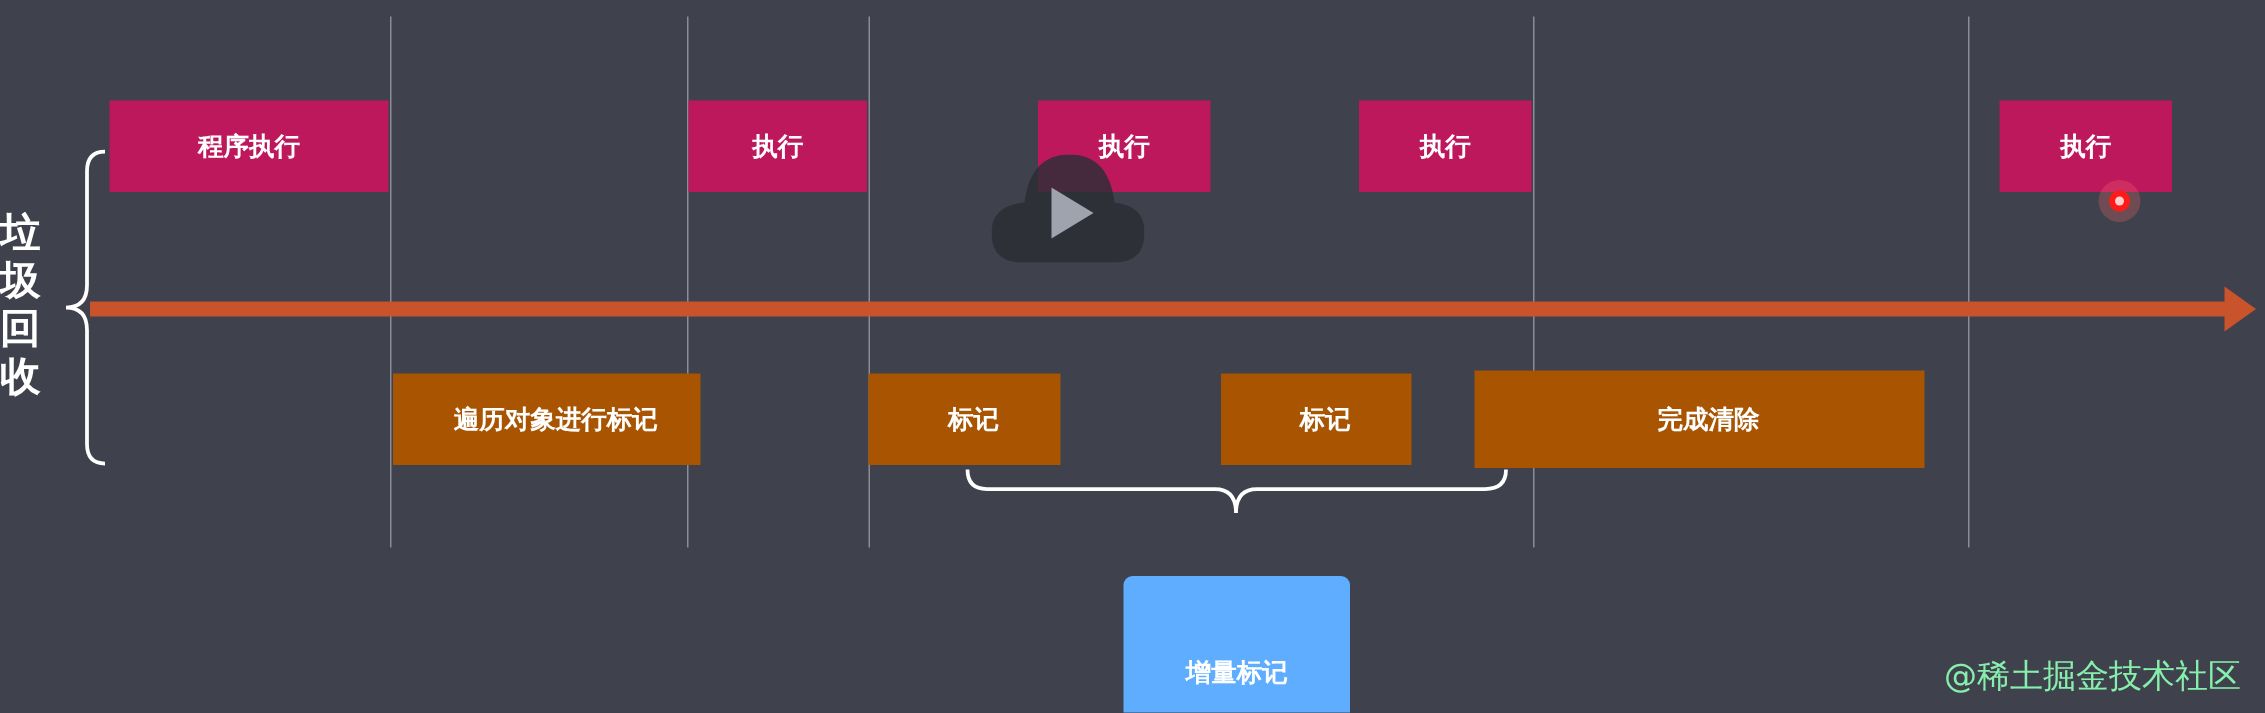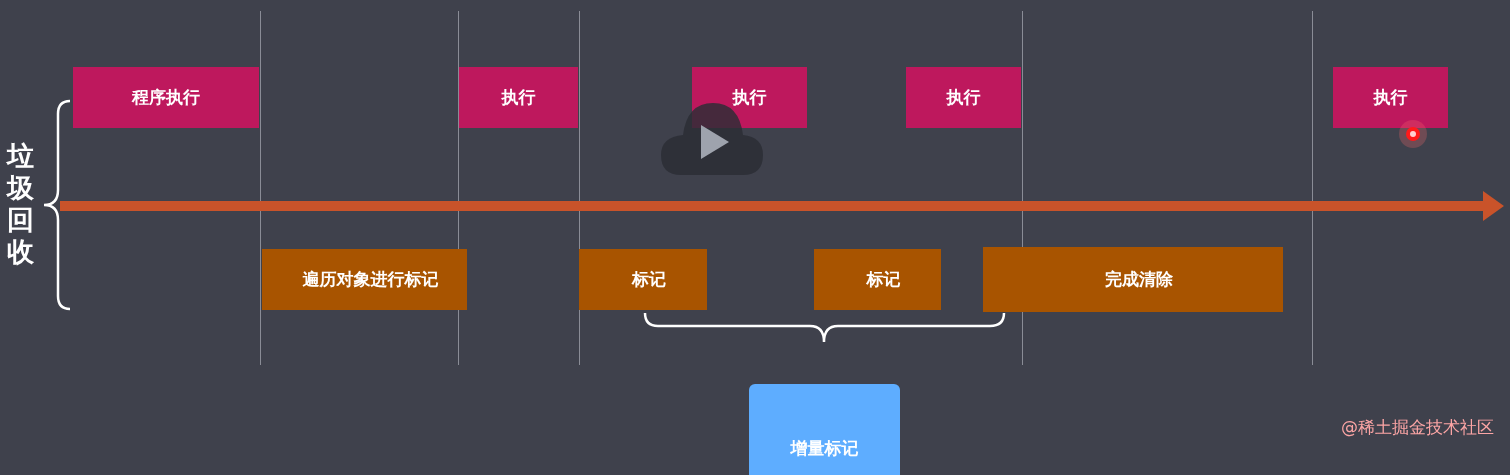--- a/index.html
+++ b/index.html
@@ -13,29 +13,29 @@
   .vline { position: absolute; top: 11px; height: 354px; width: 1px; background: #8a8c96; }
   .box {
     position: absolute; display: flex; align-items: center; justify-content: center;
     color: #ffffff; font-weight: bold; font-size: 17px;
   }
   .exec { background: #be185d; height: 61px; top: 67px; }
   .mark { background: #a85400; height: 61px; padding-left: 12px; }
   #axis-label {
     position: absolute; left: 0; top: 140px; width: 34px;
     color: #ffffff; font-weight: bold; font-size: 27px; line-height: 32px;
-    text-align: right; word-break: break-all;
+    text-align: left; word-break: break-all;
   }
   #incr-box {
     position: absolute; left: 749px; top: 356px; width: 151px; height: 128px;
     background: #5eadff; border-radius: 6px; margin-top: 28px;
   }
   #watermark {
-    position: absolute; right: 16px; top: 416px;
-    color: #fca5a5; font-size: 17px;
+    position: absolute; right: 16px; top: 436px;
+    color: #86efac; font-size: 22px;
   }
   #play-overlay { position: absolute; left: 661px; top: 103px; }
   #cursor-dot { position: absolute; left: 1397px; top: 118px; }
 </style>
 </head>
 <body>
 
 <div class="vline" style="left:260px"></div>
 <div class="vline" style="left:458px"></div>
 <div class="vline" style="left:579px"></div>

